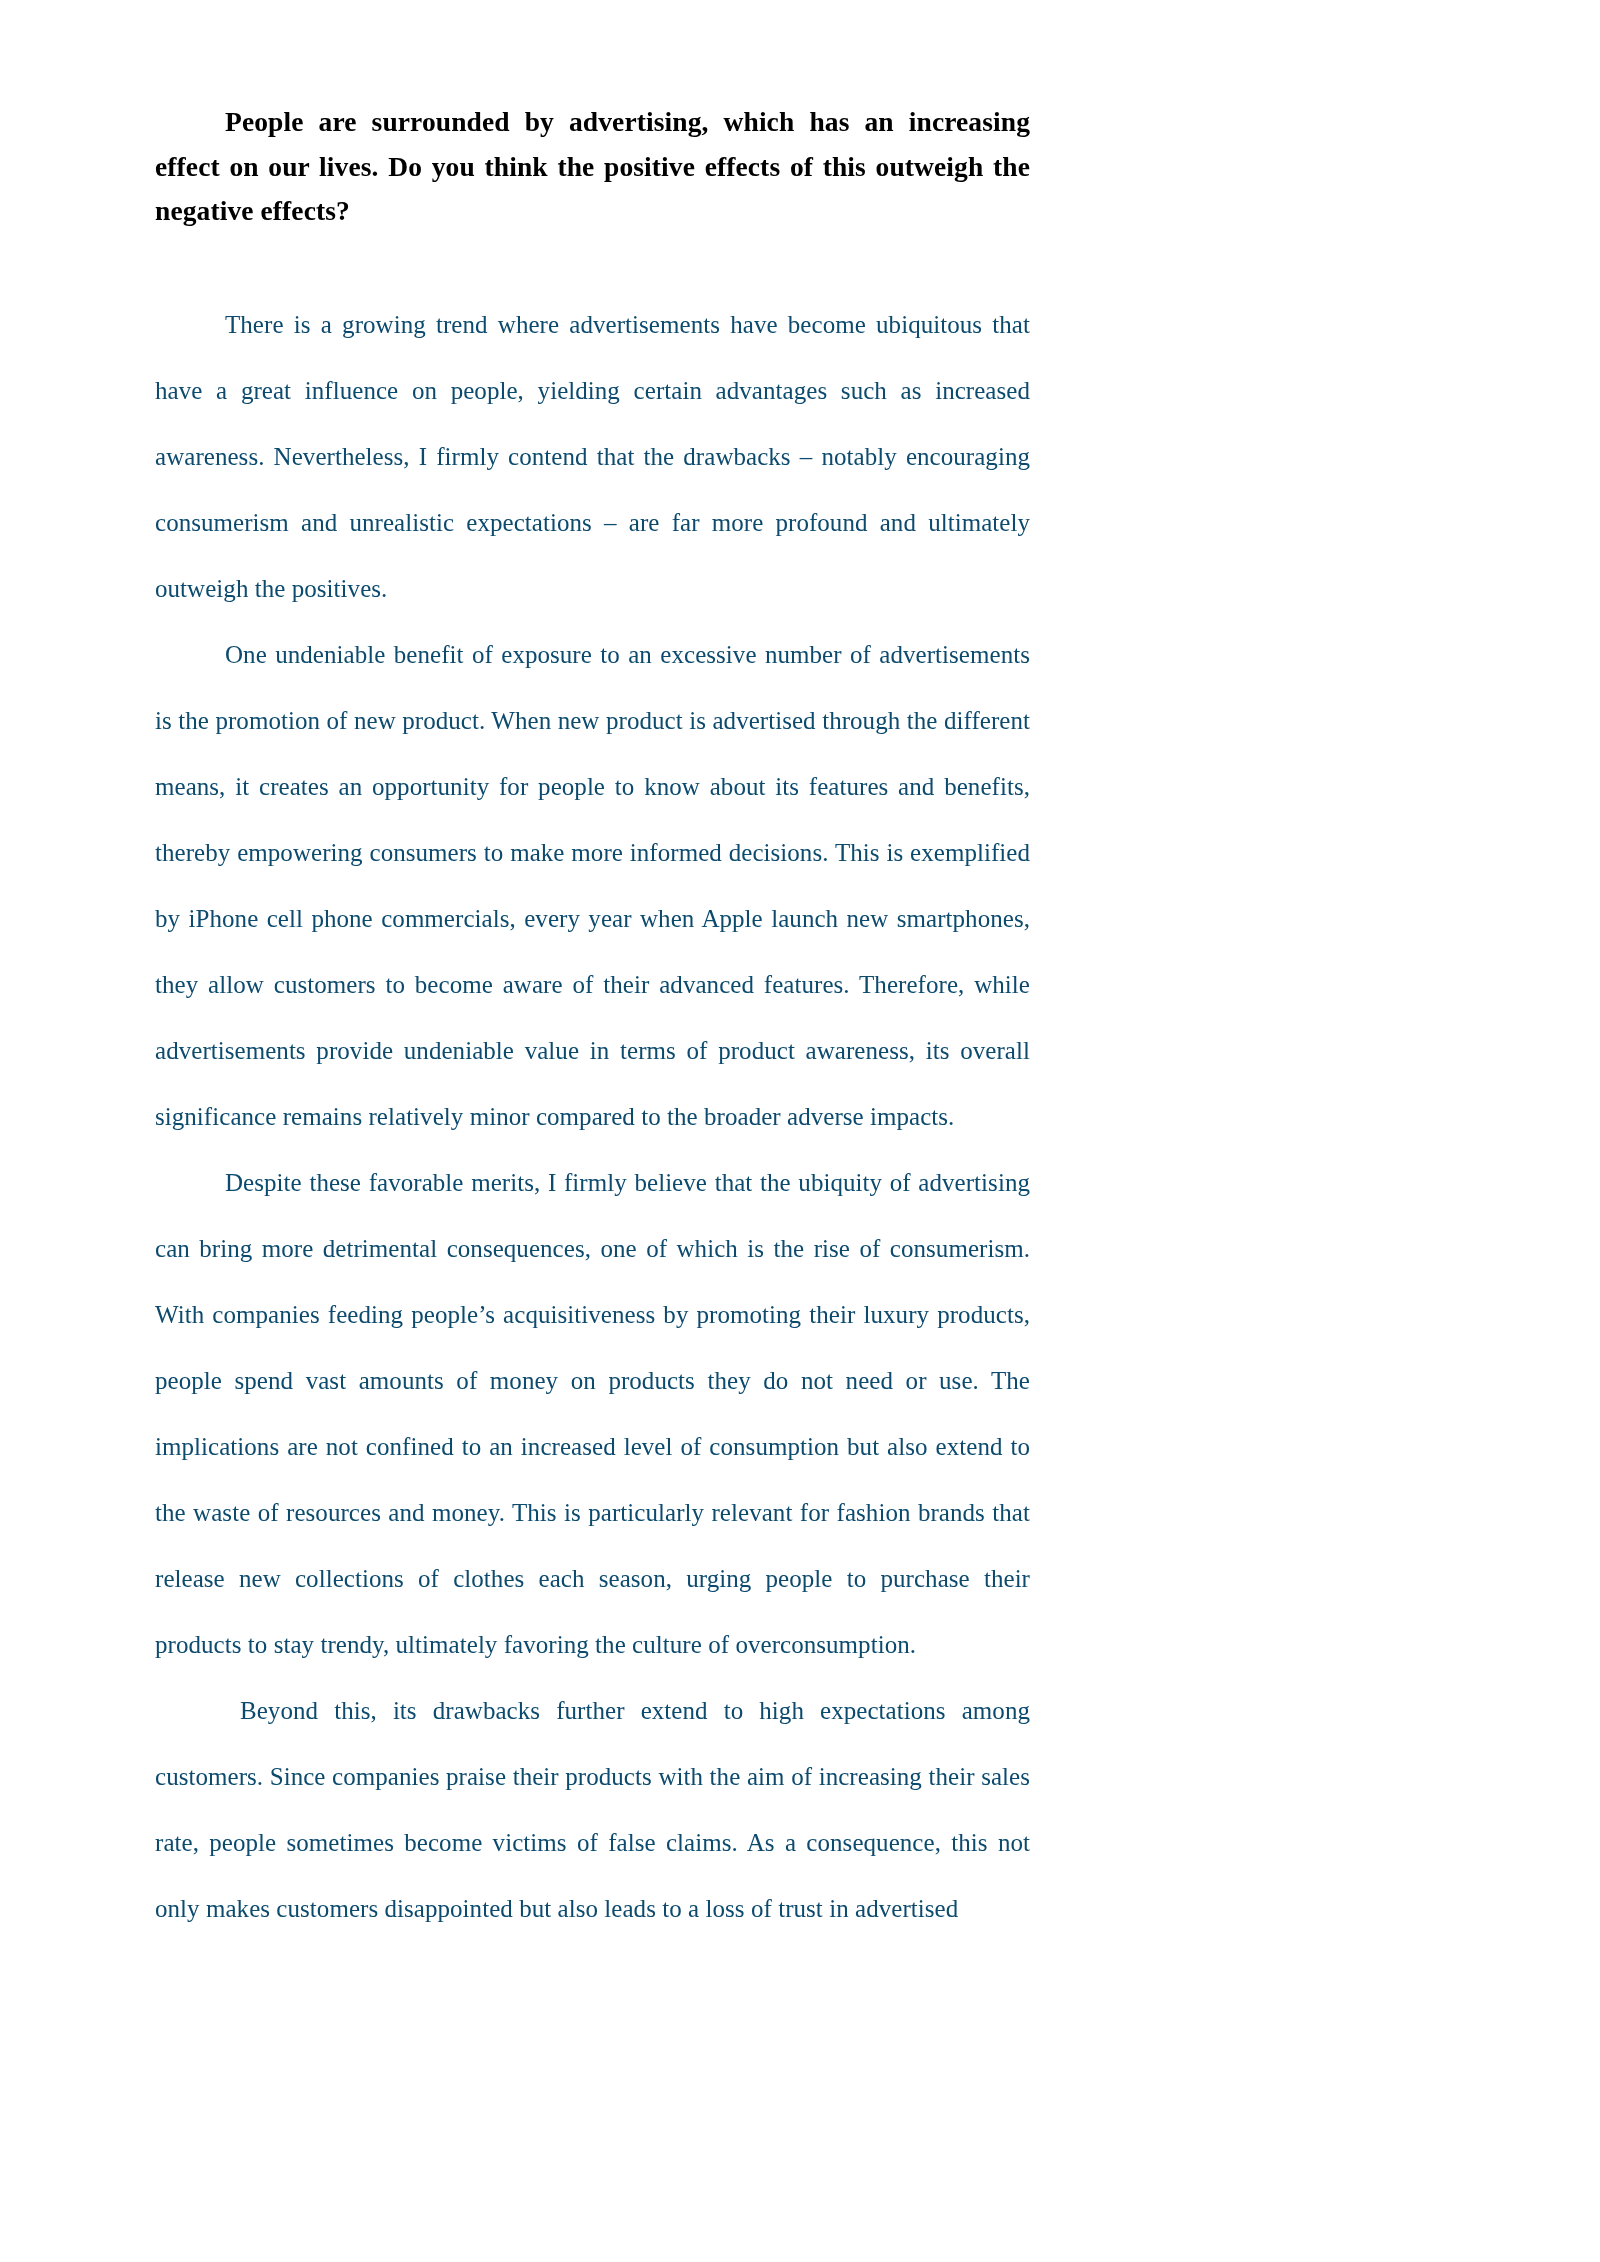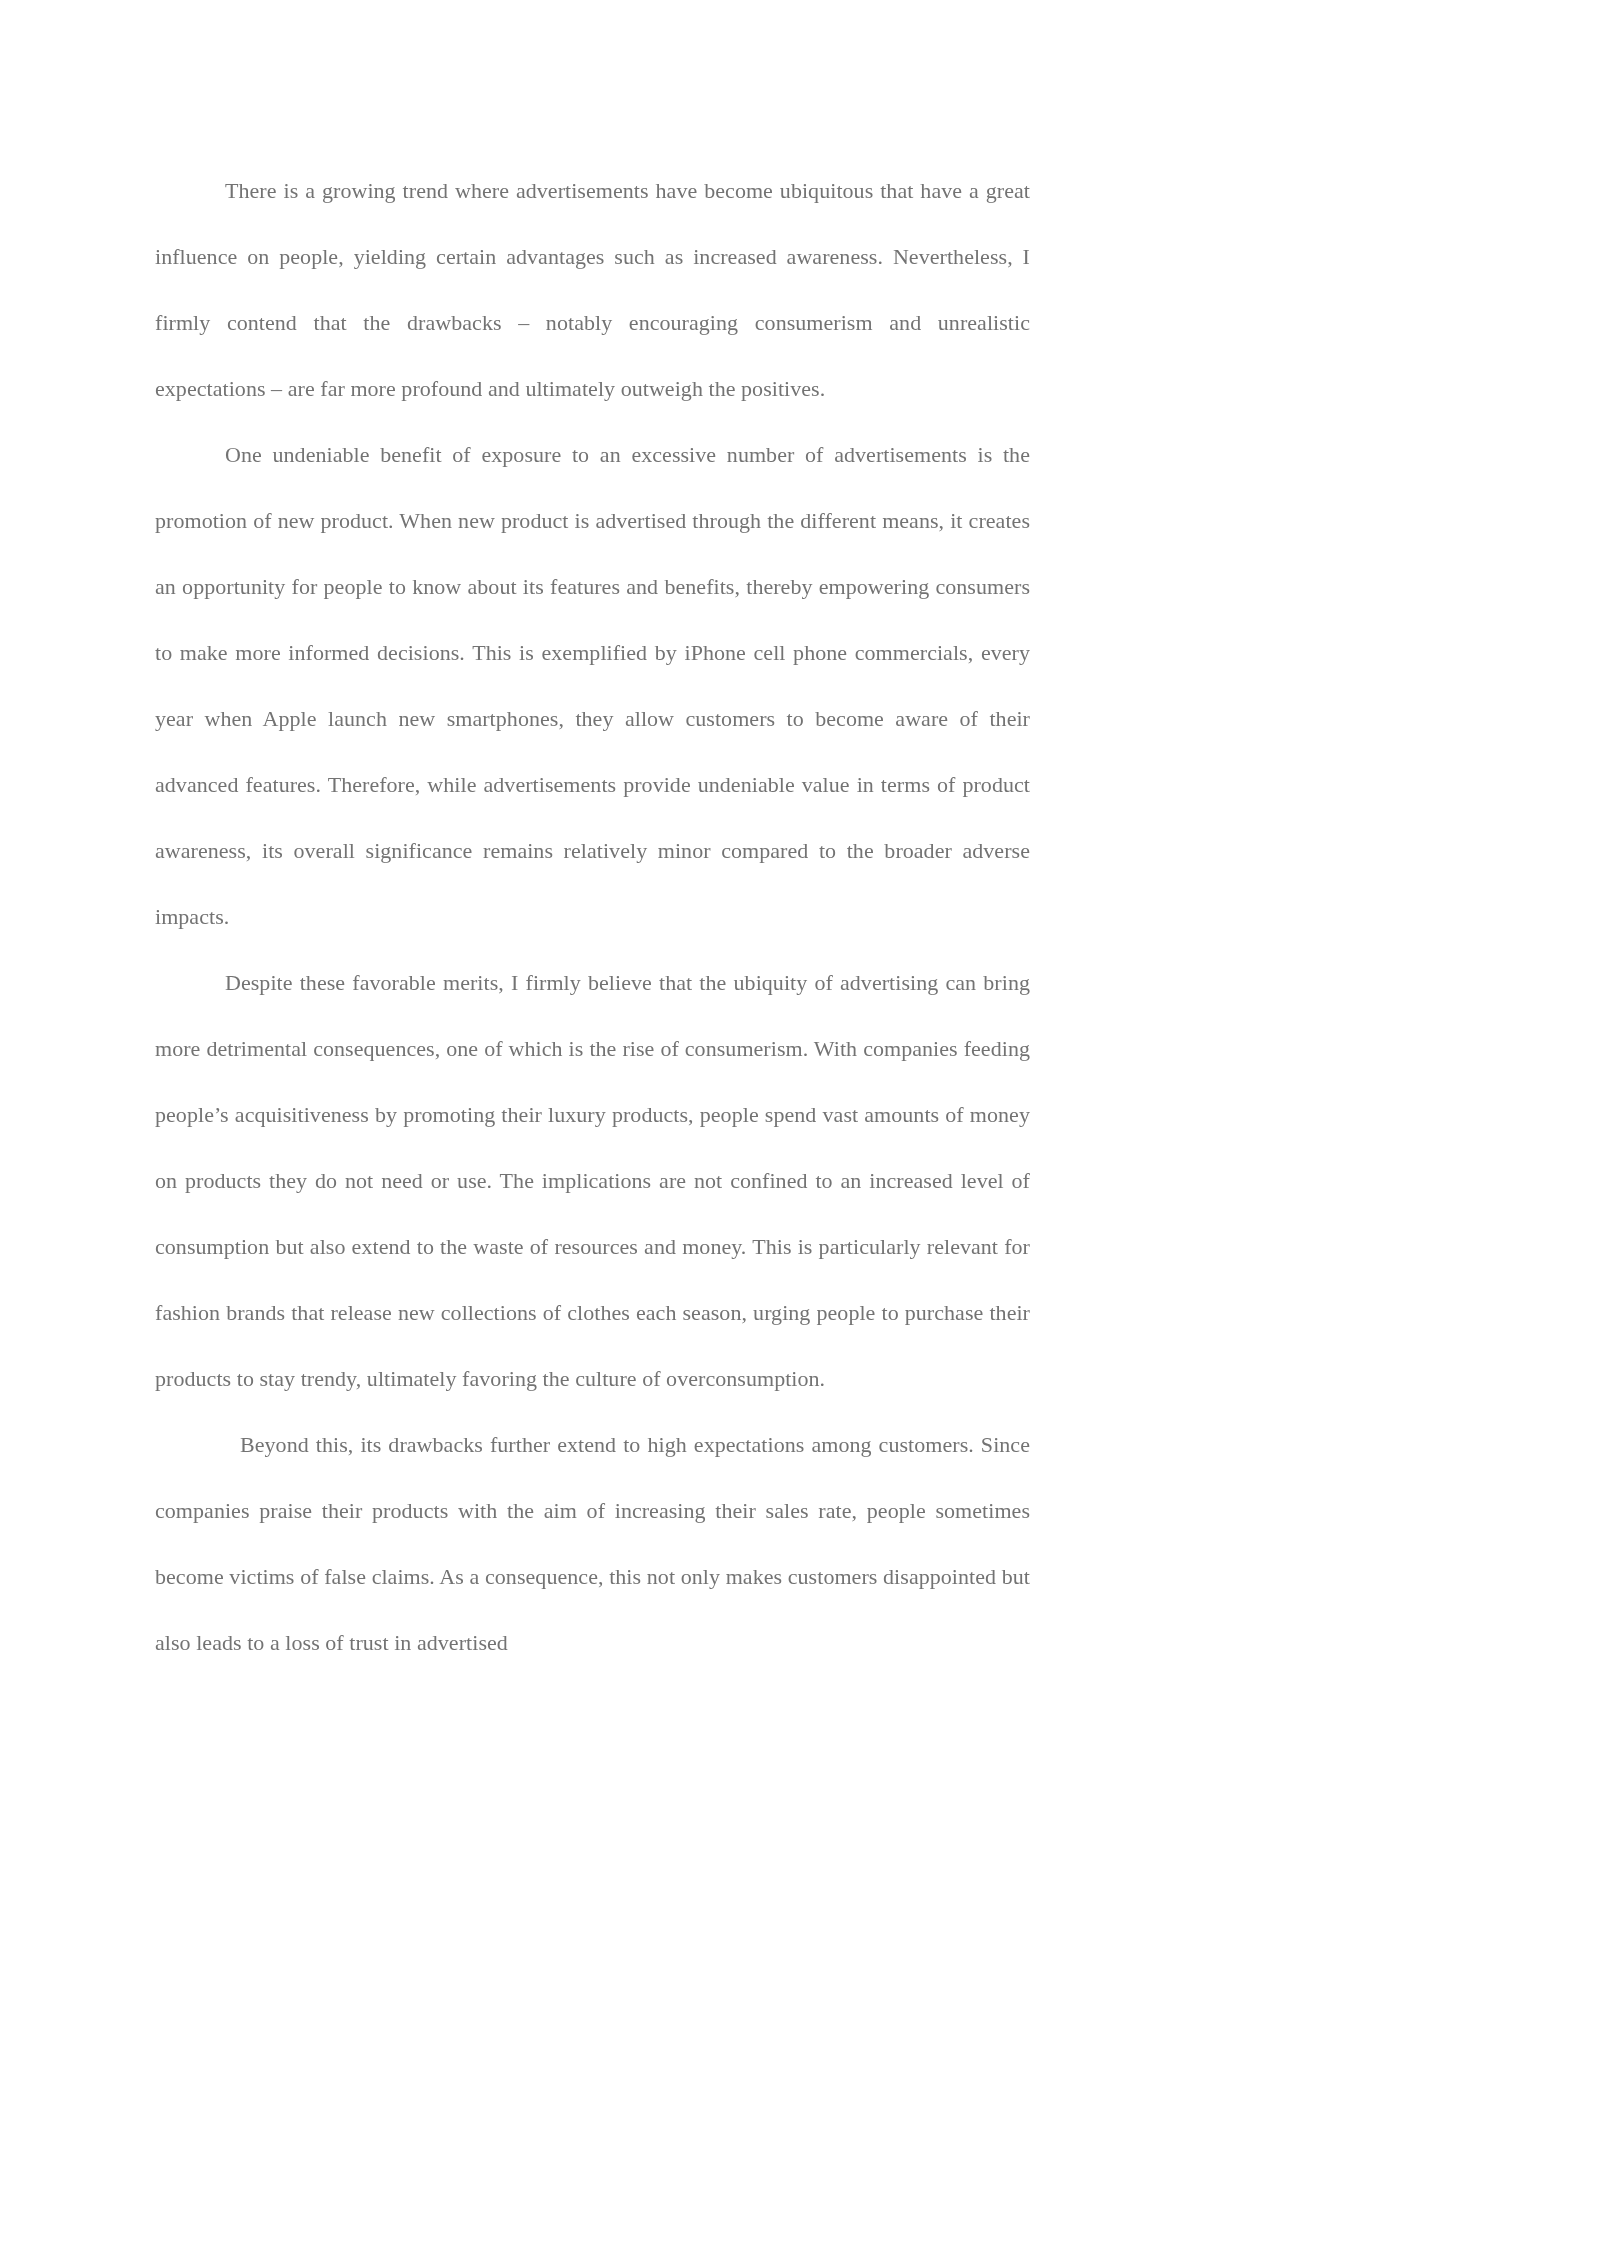--- a/index.html
+++ b/index.html
@@ -32,40 +32,41 @@
     text-indent: 70px;
     margin: 0 0 0 0;
     letter-spacing: 0.1px;
   }
   .spacer-after-title {
     height: 58px;
   }
   p.body-par {
     font-family: "Liberation Serif", "DejaVu Serif", serif;
     font-weight: normal;
-    font-size: 22px;
+    font-size: 25px;
     line-height: 66px;
-    color: #737373;
+    color: #0c4a6e;
     text-align: justify;
     text-justify: inter-word;
     text-indent: 70px;
     margin: 0;
     letter-spacing: 0.05px;
   }
   p.body-par.wide-indent {
     text-indent: 85px;
   }
   
 </style>
 </head>
 <body>
 
 <div class="page">
   <div class="content">
 
+    <h1 class="essay-title">People are surrounded by advertising, which has an increasing effect on our lives. Do you think the positive effects of this outweigh the negative effects?</h1>
 
     <div class="spacer-after-title"></div>
 
     <p class="body-par">There is a growing trend where advertisements have become ubiquitous that have a great influence on people, yielding certain advantages such as increased awareness. Nevertheless, I firmly contend that the drawbacks – notably encouraging consumerism and unrealistic expectations – are far more profound and ultimately outweigh the positives.</p>
 
     <p class="body-par">One undeniable benefit of exposure to an excessive number of advertisements is the promotion of new product. When new product is advertised through the different means, it creates an opportunity for people to know about its features and benefits, thereby empowering consumers to make more informed decisions. This is exemplified by iPhone cell phone commercials, every year when Apple launch new smartphones, they allow customers to become aware of their advanced features. Therefore, while advertisements provide undeniable value in terms of product awareness, its overall significance remains relatively minor compared to the broader adverse impacts.</p>
 
     <p class="body-par">Despite these favorable merits, I firmly believe that the ubiquity of advertising can bring more detrimental consequences, one of which is the rise of consumerism. With companies feeding people’s acquisitiveness by promoting their luxury products, people spend vast amounts of money on products they do not need or use. The implications are not confined to an increased level of consumption but also extend to the waste of resources and money. This is particularly relevant for fashion brands that release new collections of clothes each season, urging people to purchase their products to stay trendy, ultimately favoring the culture of overconsumption.</p>
 
     <p class="body-par wide-indent">Beyond this, its drawbacks further extend to high expectations among customers. Since companies praise their products with the aim of increasing their sales rate, people sometimes become victims of false claims. As a consequence, this not only makes customers disappointed but also leads to a loss of trust in advertised</p>

